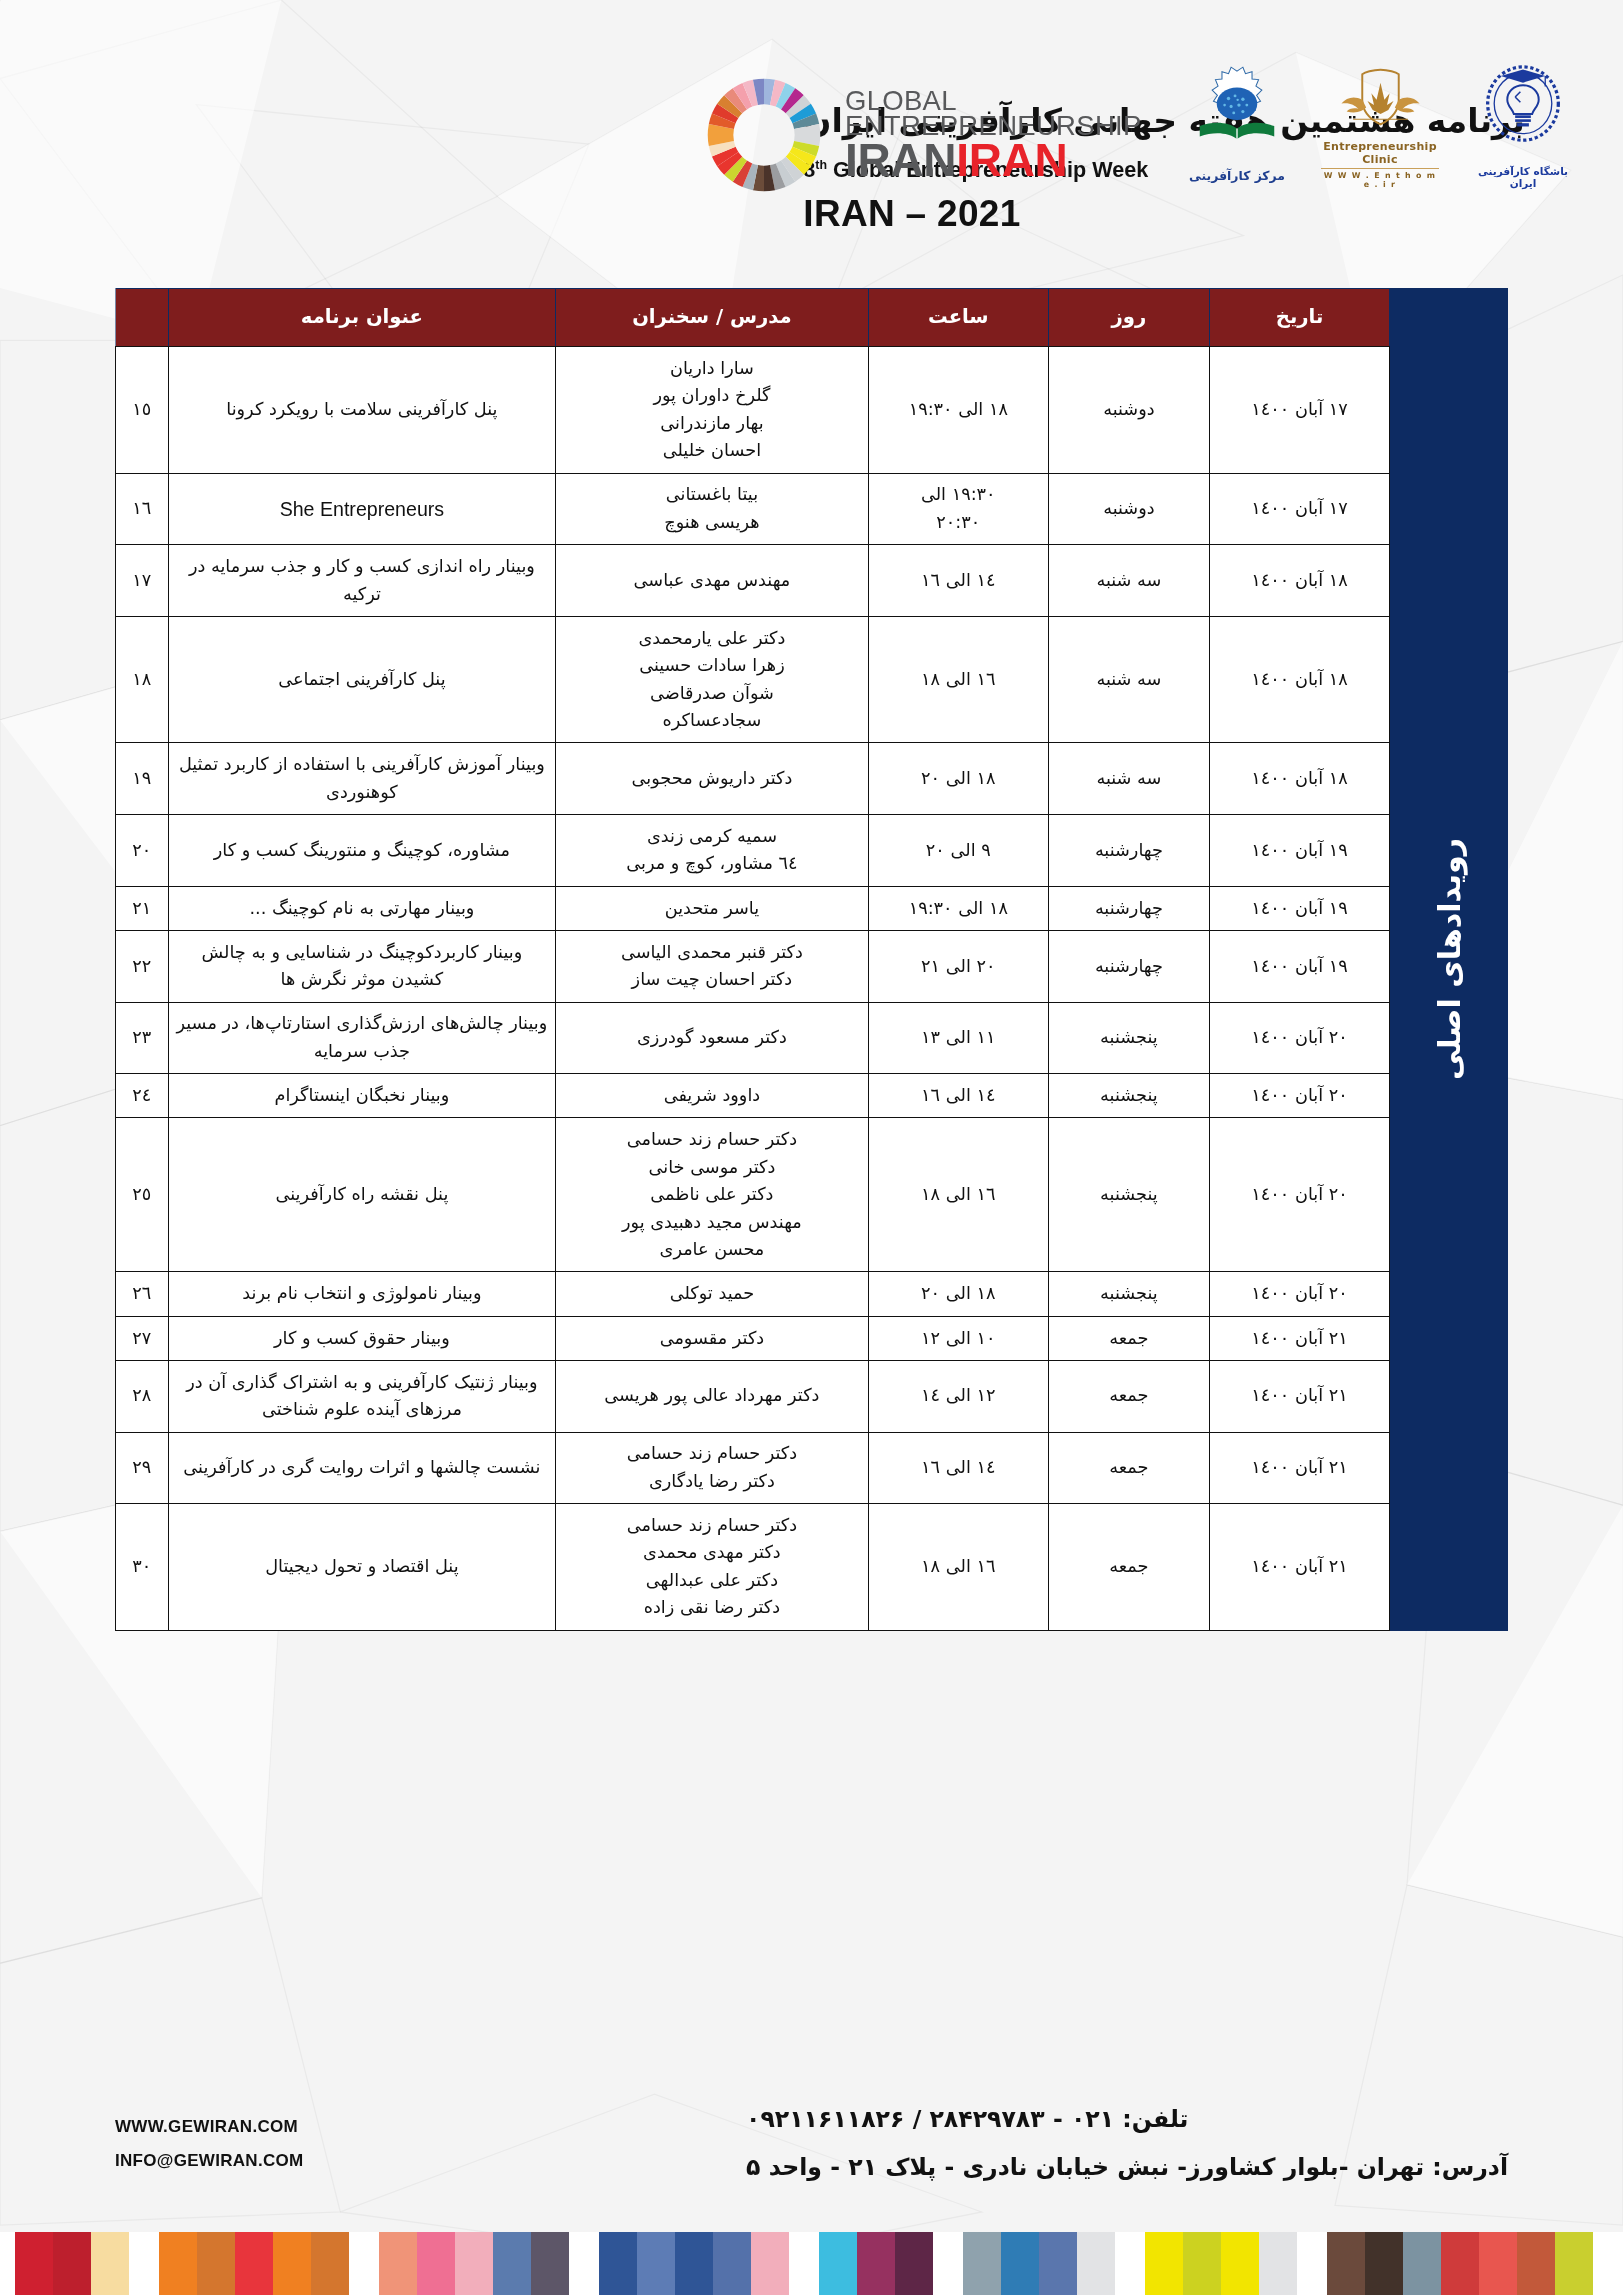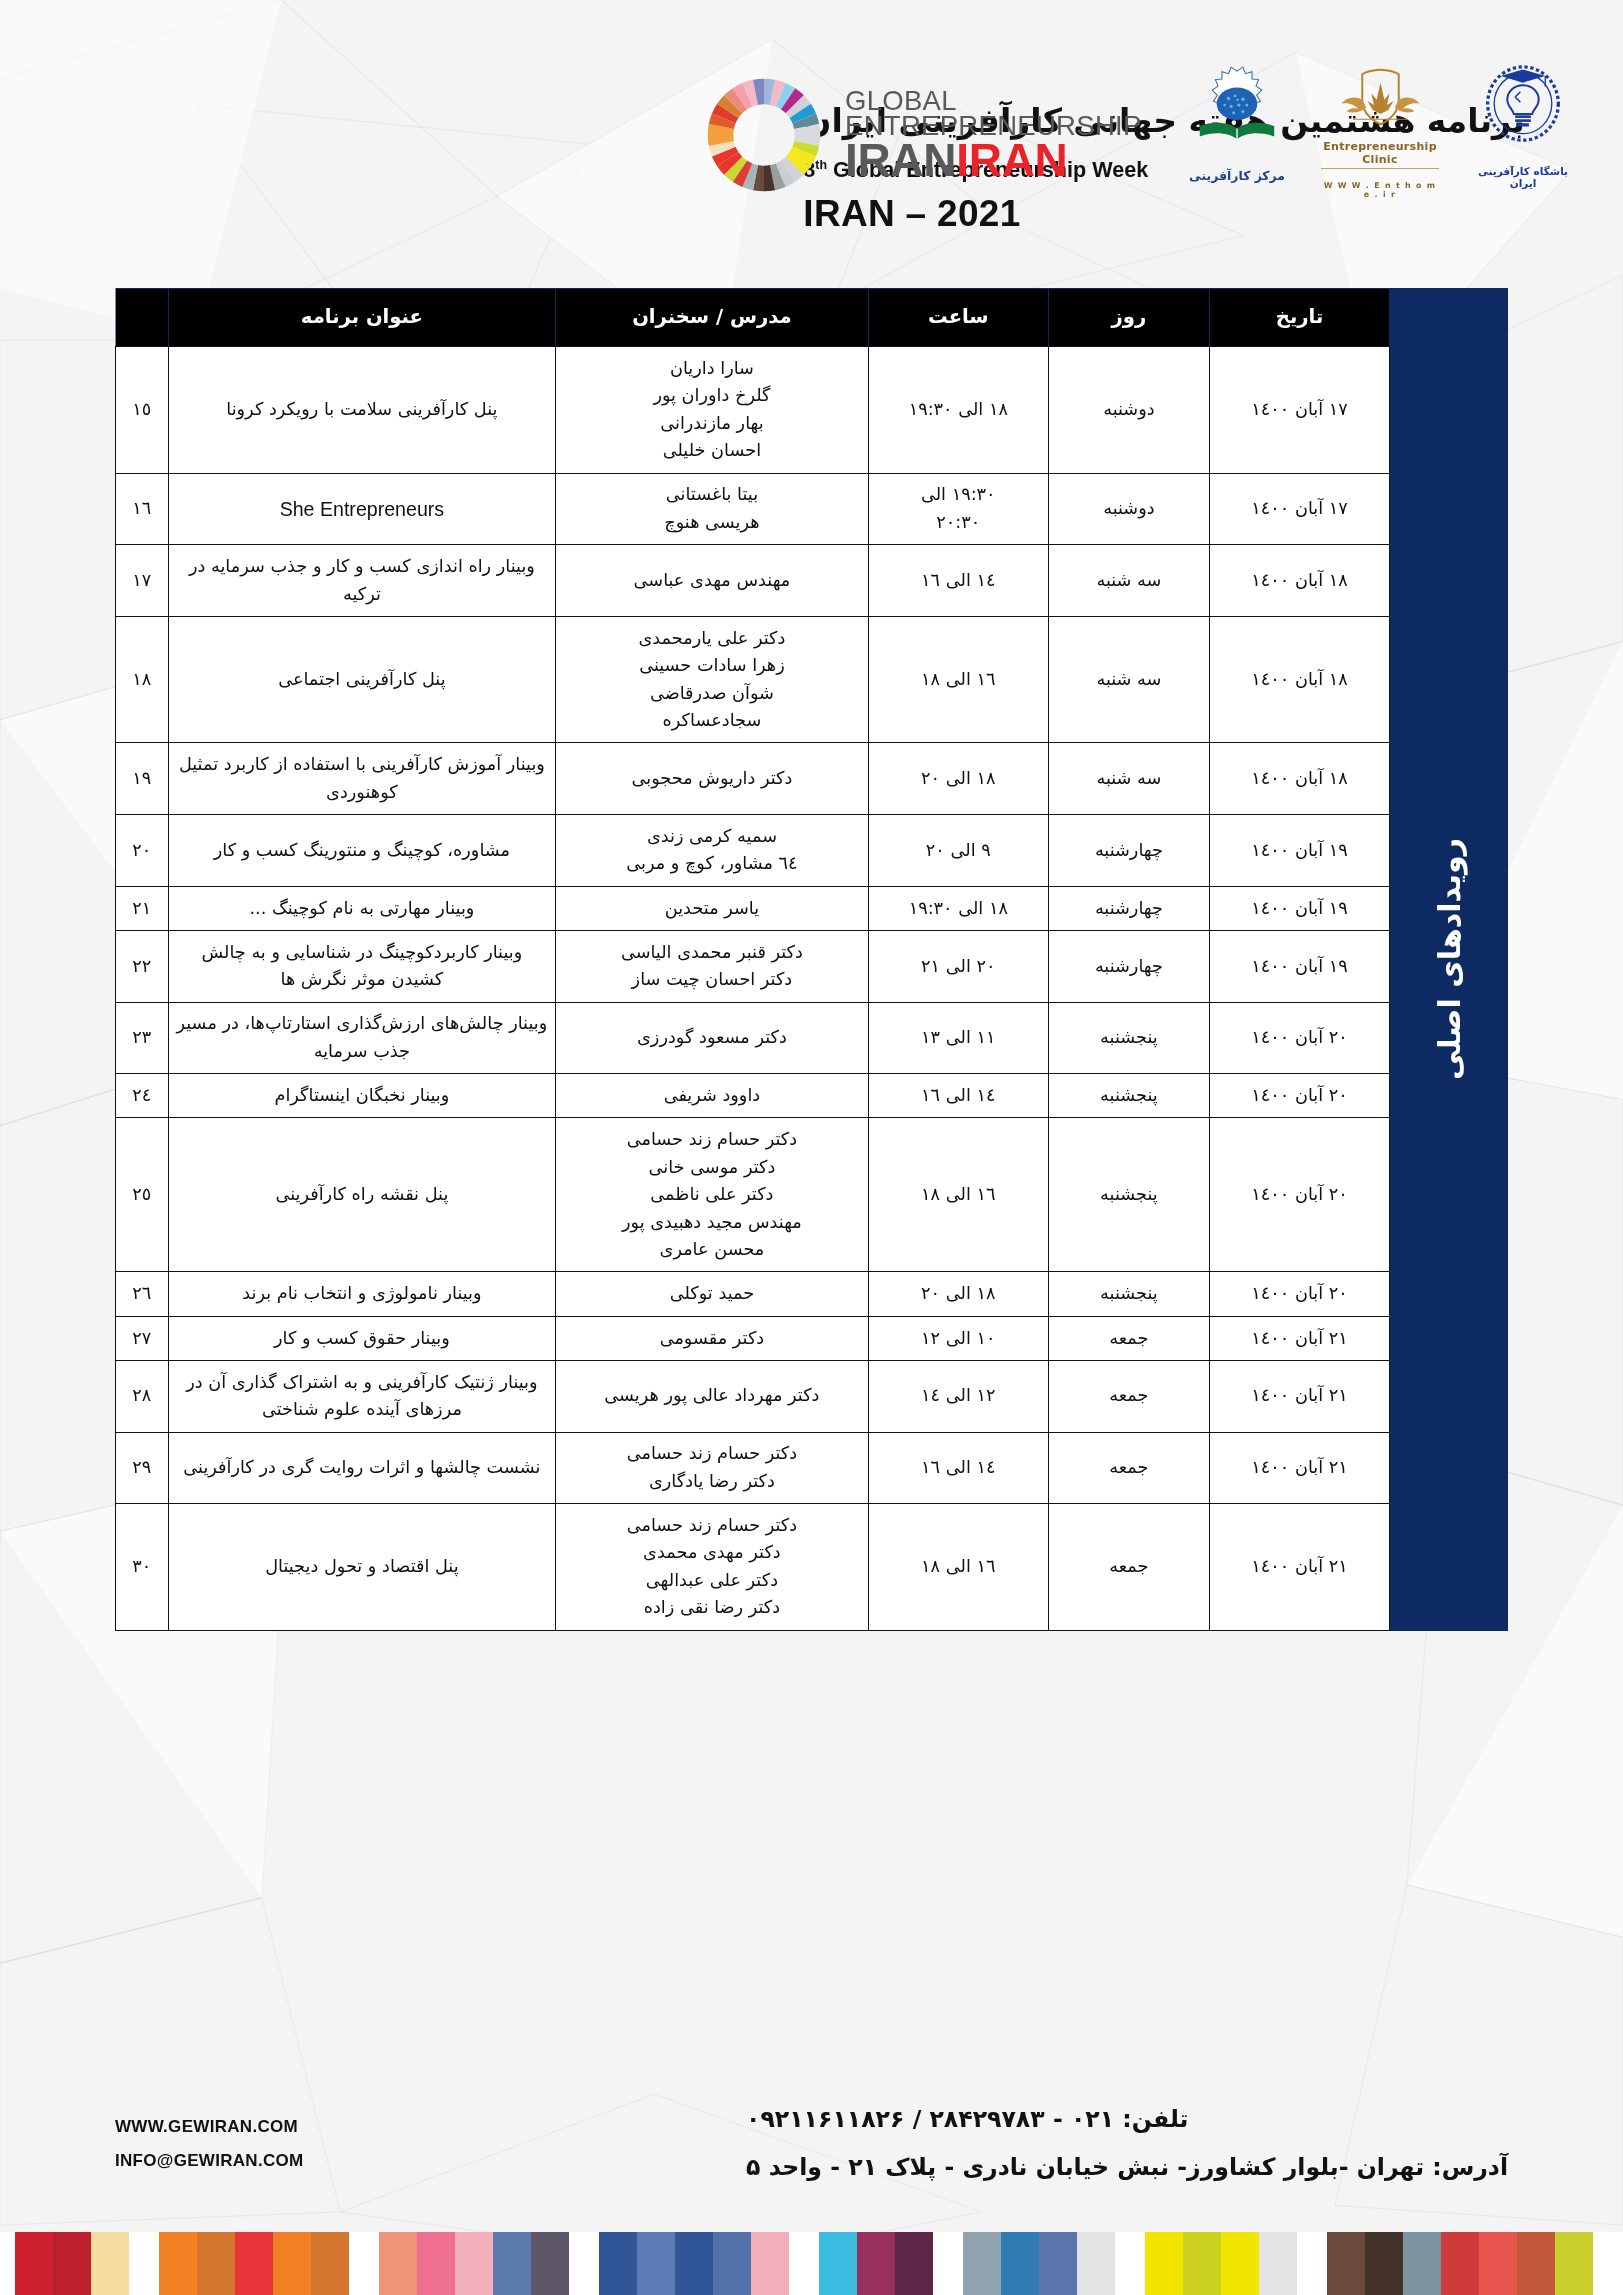--- a/index.html
+++ b/index.html
@@ -163,21 +163,21 @@
   table.sched th, table.sched td {
     border: 1.3px solid #111;
     text-align: center;
     vertical-align: middle;
     padding: 7.9px 6.5px;
     font-size: 17.7px;
     color: #111;
     line-height: 1.55;
   }
   table.sched thead th {
-    background: #000000;
+    background: #7f1d1d;
     color: #ffffff;
     font-weight: 700;
     font-size: 19.6px;
     height: 58px;
     border-color: #0d2b62;
     border-bottom: 1.3px solid #111;
   }
   table.sched thead th.hnum { border-left-color: #7b8aa8; }
   .col-num   { width: 48px;  }
   .col-title { width: 353px; }
@@ -359,21 +359,21 @@
 
       <div class="plogo">
         <svg width="99" height="76" viewBox="0 0 152 116" aria-hidden="true">
           <path d="M76,10 C88,10 100,14 104,17 L104,56 C104,76 88,88 76,94 C64,88 48,76 48,56 L48,17 C52,14 64,10 76,10 Z" fill="none" stroke="#b5822f" stroke-width="3"></path>
           <path d="M76,30 L70,56 L62,46 L66,64 L56,58 L64,72 L76,78 L88,72 L96,58 L86,64 L90,46 L82,56 Z" fill="#b5822f"></path>
           <path d="M48,56 C36,50 24,52 16,62 C28,60 36,64 42,70 C34,68 28,70 24,74 C38,78 48,74 54,68 Z" fill="#c9943f"></path>
           <path d="M104,56 C116,50 128,52 136,62 C124,60 116,64 110,70 C118,68 124,70 128,74 C114,78 104,74 98,68 Z" fill="#c9943f"></path>
           <line x1="34" y1="86" x2="118" y2="86" stroke="#b5822f" stroke-width="1.6"></line>
         </svg>
         <div class="cap" style="color:#8a6423; font-size:11px; margin-top:1.3px;">Entrepreneurship Clinic</div>
-        <div class="cap" style="color:#8a6423; font-size:7.9px; letter-spacing:1.3px; border-top:0.7px solid #c9a05a; padding-top:12px; margin-top:2px;">W W W . E n t h o m e . i r</div>
+        <div class="cap" style="color:#8a6423; font-size:7.9px; letter-spacing:1.3px; border-top:0.7px solid #c9a05a; padding-top:2px; margin-top:2px;">W W W . E n t h o m e . i r</div>
       </div>
 
       <div class="plogo">
         <svg width="92" height="89" viewBox="0 0 140 136" aria-hidden="true">
           <ellipse cx="70" cy="62" rx="54" ry="56" fill="none" stroke="#1b3a9e" stroke-width="5" stroke-dasharray="5 4"></ellipse>
           <ellipse cx="70" cy="62" rx="44" ry="46" fill="none" stroke="#1b3a9e" stroke-width="2"></ellipse>
           <path d="M70,34 C84,34 94,44 94,56 C94,66 86,70 84,78 L56,78 C54,70 46,66 46,56 C46,44 56,34 70,34 Z" fill="none" stroke="#1b3a9e" stroke-width="3"></path>
           <rect x="58" y="80" width="24" height="4" fill="#1b3a9e"></rect>
           <rect x="58" y="86" width="24" height="4" fill="#1b3a9e"></rect>
           <rect x="61" y="92" width="18" height="5" fill="#1b3a9e"></rect>

